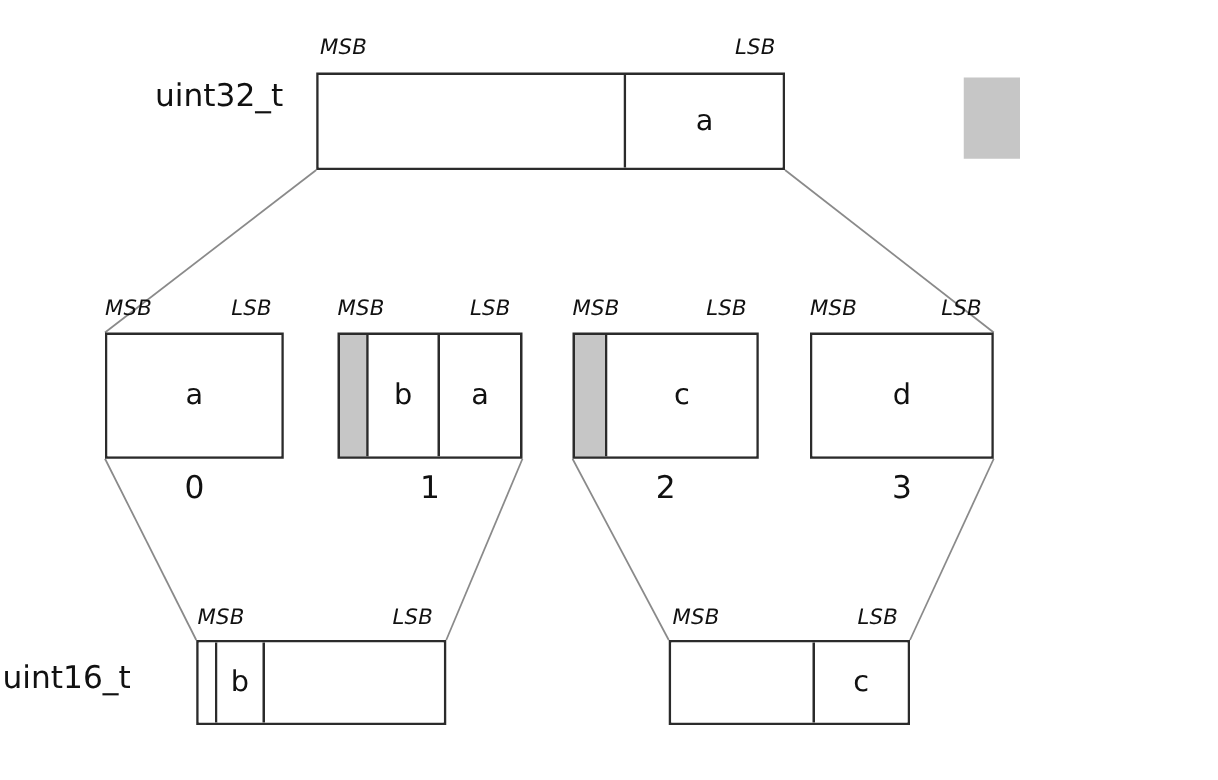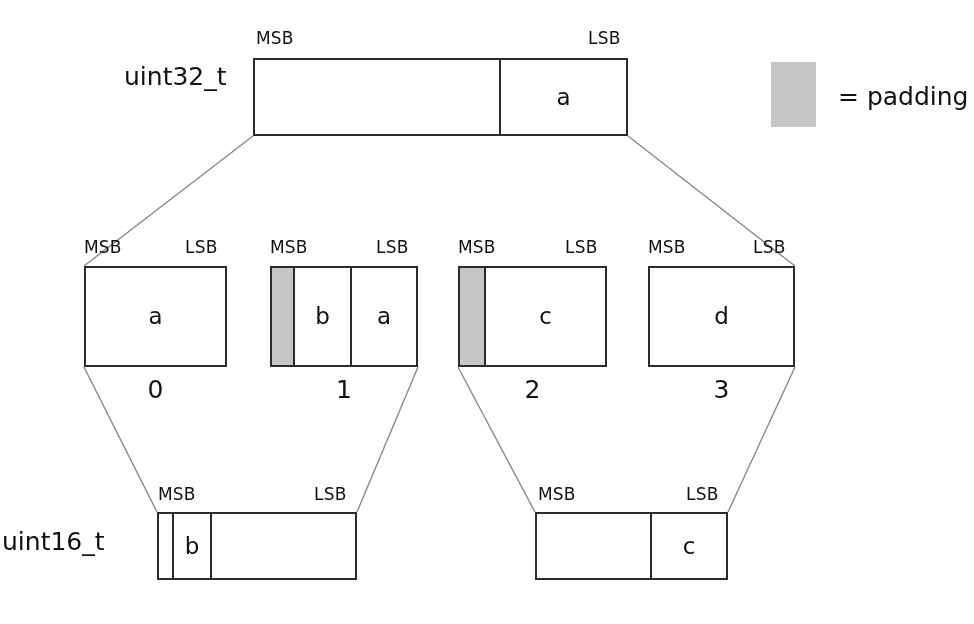--- a/index.html
+++ b/index.html
@@ -49,20 +49,21 @@
   }
   .cell:last-child { border-right: none; }
   .cell.pad { background: #c6c6c6; }
   
   .endtag {
     position: absolute;
     font-size: 17px;
     letter-spacing: 0.2px;
     color: #111111;
     white-space: nowrap;
+    font-style: italic;
   }
   
   .typelabel {
     position: absolute;
     font-size: 25px;
     color: #111111;
     white-space: nowrap;
   }
   
   .indexlabel {
@@ -108,21 +109,20 @@
 
   <div class="endtag" style="left:256px; top:28px;">MSB</div>
   <div class="endtag" style="left:588px; top:28px;">LSB</div>
 
   <div class="bitbox" style="left:253px; top:58px; width:375px; height:78px;">
     <div class="cell" style="width:249px;"></div>
     <div class="cell" style="width:126px;">a</div>
   </div>
 
   <div id="legend-swatch"></div>
-  <div id="legend-text">= padding</div>
 
   <div class="endtag" style="left:84px; top:237px;">MSB</div>
   <div class="endtag" style="left:185px; top:237px;">LSB</div>
   <div class="bitbox" style="left:84px; top:266px; width:143px; height:101px;">
     <div class="cell" style="width:139px;">a</div>
   </div>
   <div class="indexlabel" style="left:84px; top:375px; width:143px;">0</div>
 
   <div class="endtag" style="left:270px; top:237px;">MSB</div>
   <div class="endtag" style="left:376px; top:237px;">LSB</div>

